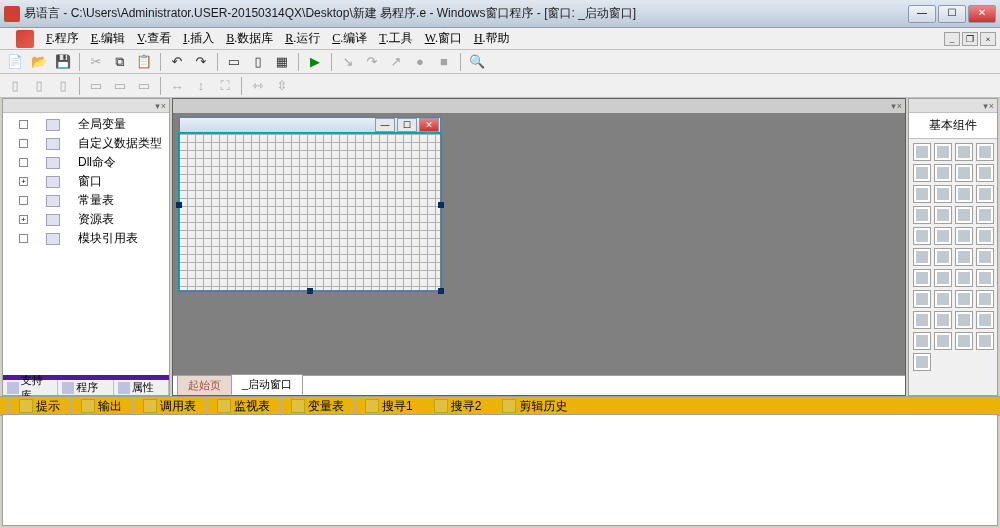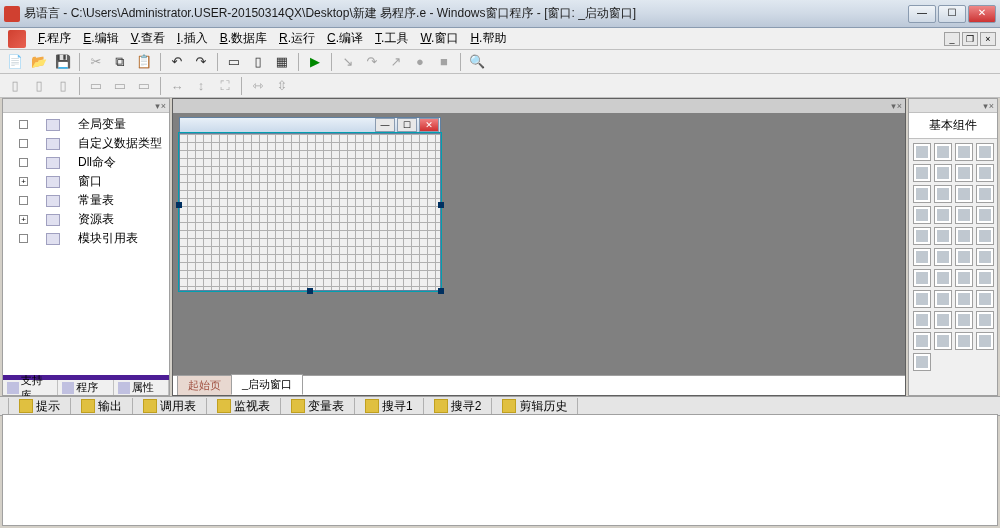--- a/index.html
+++ b/index.html
@@ -7,21 +7,21 @@
 
 
 .titlebar { height:28px; background:linear-gradient(to bottom,#e0e8f0 0%,#d0dae6 50%,#bcc8d8 100%); display:flex; align-items:center; padding:0 4px; border-bottom:1px solid #8a9bb0; }
 .titlebar .ico { width:16px; height:16px; background:#d04030; margin-right:4px; border-radius:2px; }
 .titlebar .txt { color:#1a1a1a; font-size:12px; flex:1; white-space:nowrap; overflow:hidden; }
 .winbtns { display:flex; gap:2px; margin-left:auto; }
 .winbtns .wb { width:28px; height:18px; border:1px solid #8a9bb0; background:linear-gradient(to bottom,#f0f4f8,#d0dae6); border-radius:2px; font-size:10px; text-align:center; line-height:14px; cursor:pointer; }
 .winbtns .wb.cls { background:linear-gradient(to bottom,#e88,#c33); color:#fff; }
 
 
-.menubar { height:22px; background:#f0f0f0; display:flex; align-items:center; padding:0 8px; border-bottom:1px solid #c0c0c0; position:relative; }
+.menubar { height:22px; background:#f0f0f0; display:flex; align-items:center; padding:0 16px; border-bottom:1px solid #c0c0c0; position:relative;font-family:Liberation Serif, serif; }
 .menubar .logo { width:18px; height:18px; background:linear-gradient(135deg,#d04030,#e86050); margin-right:6px; border-radius:2px; }
 .menubar .mi { padding:2px 6px; cursor:pointer; }
 .menubar .mi u { text-decoration:underline; }
 .mdi-btns { position:absolute; right:4px; display:flex; gap:2px; }
 .mdi-btns .mb { width:16px; height:14px; border:1px solid #a0a0a0; background:#e8e8e8; font-size:9px; line-height:12px; text-align:center; cursor:pointer; }
 
 
 .tbrow { height:24px; background:#f0f0f0; border-bottom:1px solid #c0c0c0; display:flex; align-items:center; padding:0 4px; gap:2px; }
 .tbrow .tb { width:22px; height:20px; border:1px solid transparent; display:flex; align-items:center; justify-content:center; cursor:pointer; font-size:13px; color:#333; }
 .tbrow .sep { width:1px; height:18px; background:#b0b0b0; margin:0 3px; }
@@ -54,21 +54,21 @@
 .center-tabs .ct.act { background:#fff; border-bottom:1px solid #fff; }
 .center-tabs .ct.inact { background:#e8d8d0; color:#a05040; }
 
 .right { width:90px; background:#f0f0f0; border:1px solid #a0a0a0; margin-right:2px; display:flex; flex-direction:column; }
 .right .rh { padding:4px 2px; text-align:center; border-bottom:1px solid #c0c0c0; background:#fff; }
 .right .palette { flex:1; padding:4px; display:grid; grid-template-columns:repeat(4,18px); gap:3px; align-content:start; }
 .right .palette .pc { width:18px; height:18px; border:1px solid #a0a0a0; background:#fff; cursor:pointer; position:relative; }
 .right .palette .pc::after { content:""; position:absolute; inset:2px; background:#c0c8d0; }
 
 
-.bot-tabs { position:absolute; bottom:112px; left:0; right:0; height:20px; background:#e5e5e5; border-top:1px solid #a0a0a0; border-bottom:1px solid #a0a0a0; display:flex; align-items:center; padding:0 6px; gap:2px; }
+.bot-tabs { position:absolute; bottom:112px; left:0; right:0; height:20px; background:#eab308; border-top:1px solid #a0a0a0; border-bottom:1px solid #a0a0a0; display:flex; align-items:center; padding:0 6px; gap:2px; }
 .bot-tabs .sep { width:1px; height:16px; background:#b0b0b0; margin:0 2px; }
 .bot-tabs .bt { display:flex; align-items:center; padding:2px 6px; cursor:pointer; gap:3px; }
 .bot-tabs .bt .bi { width:14px; height:14px; background:#e0c040; border:1px solid #c0a020; }
 
 
 .output { position:absolute; bottom:0; left:0; right:0; height:112px; background:#fff; border:1px solid #a0a0a0; margin:0 2px 2px 2px; }
 
 .panel-ctrl { display:flex; gap:1px; font-size:9px; color:#666; }
 .panel-ctrl span { cursor:pointer; }
 .left-hdr, .right-hdr { height:14px; background:#e0e0e0; display:flex; justify-content:flex-end; align-items:center; padding:0 3px; border-bottom:1px solid #c0c0c0; }

